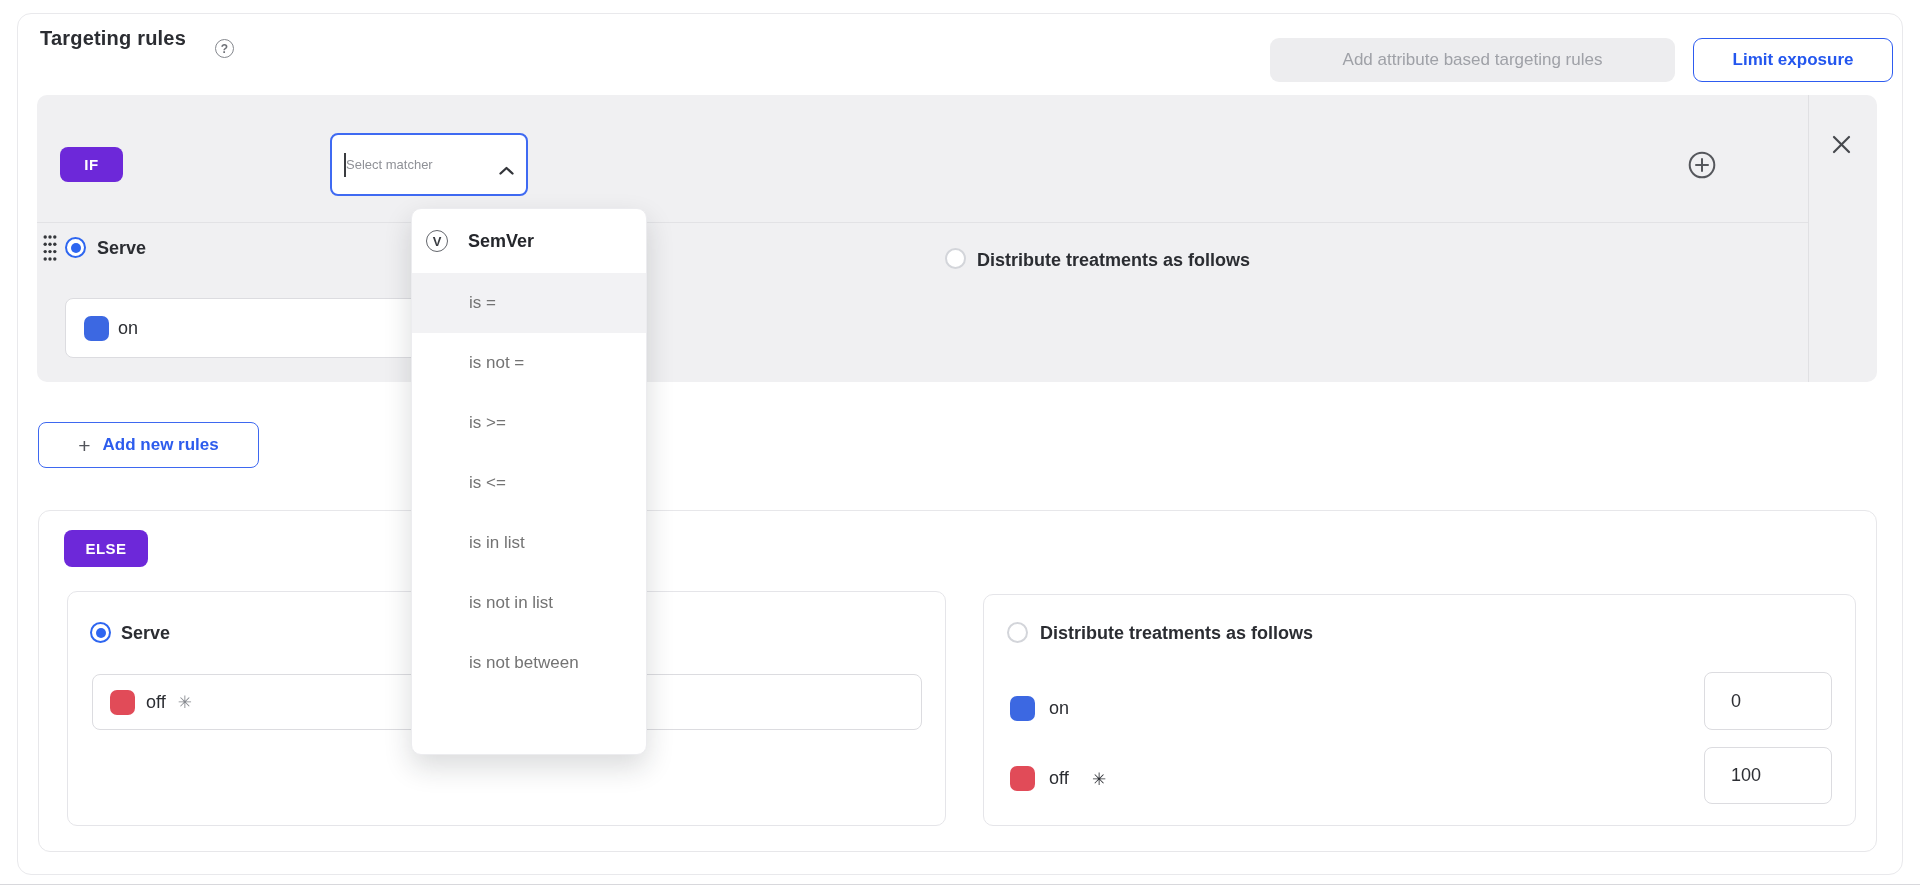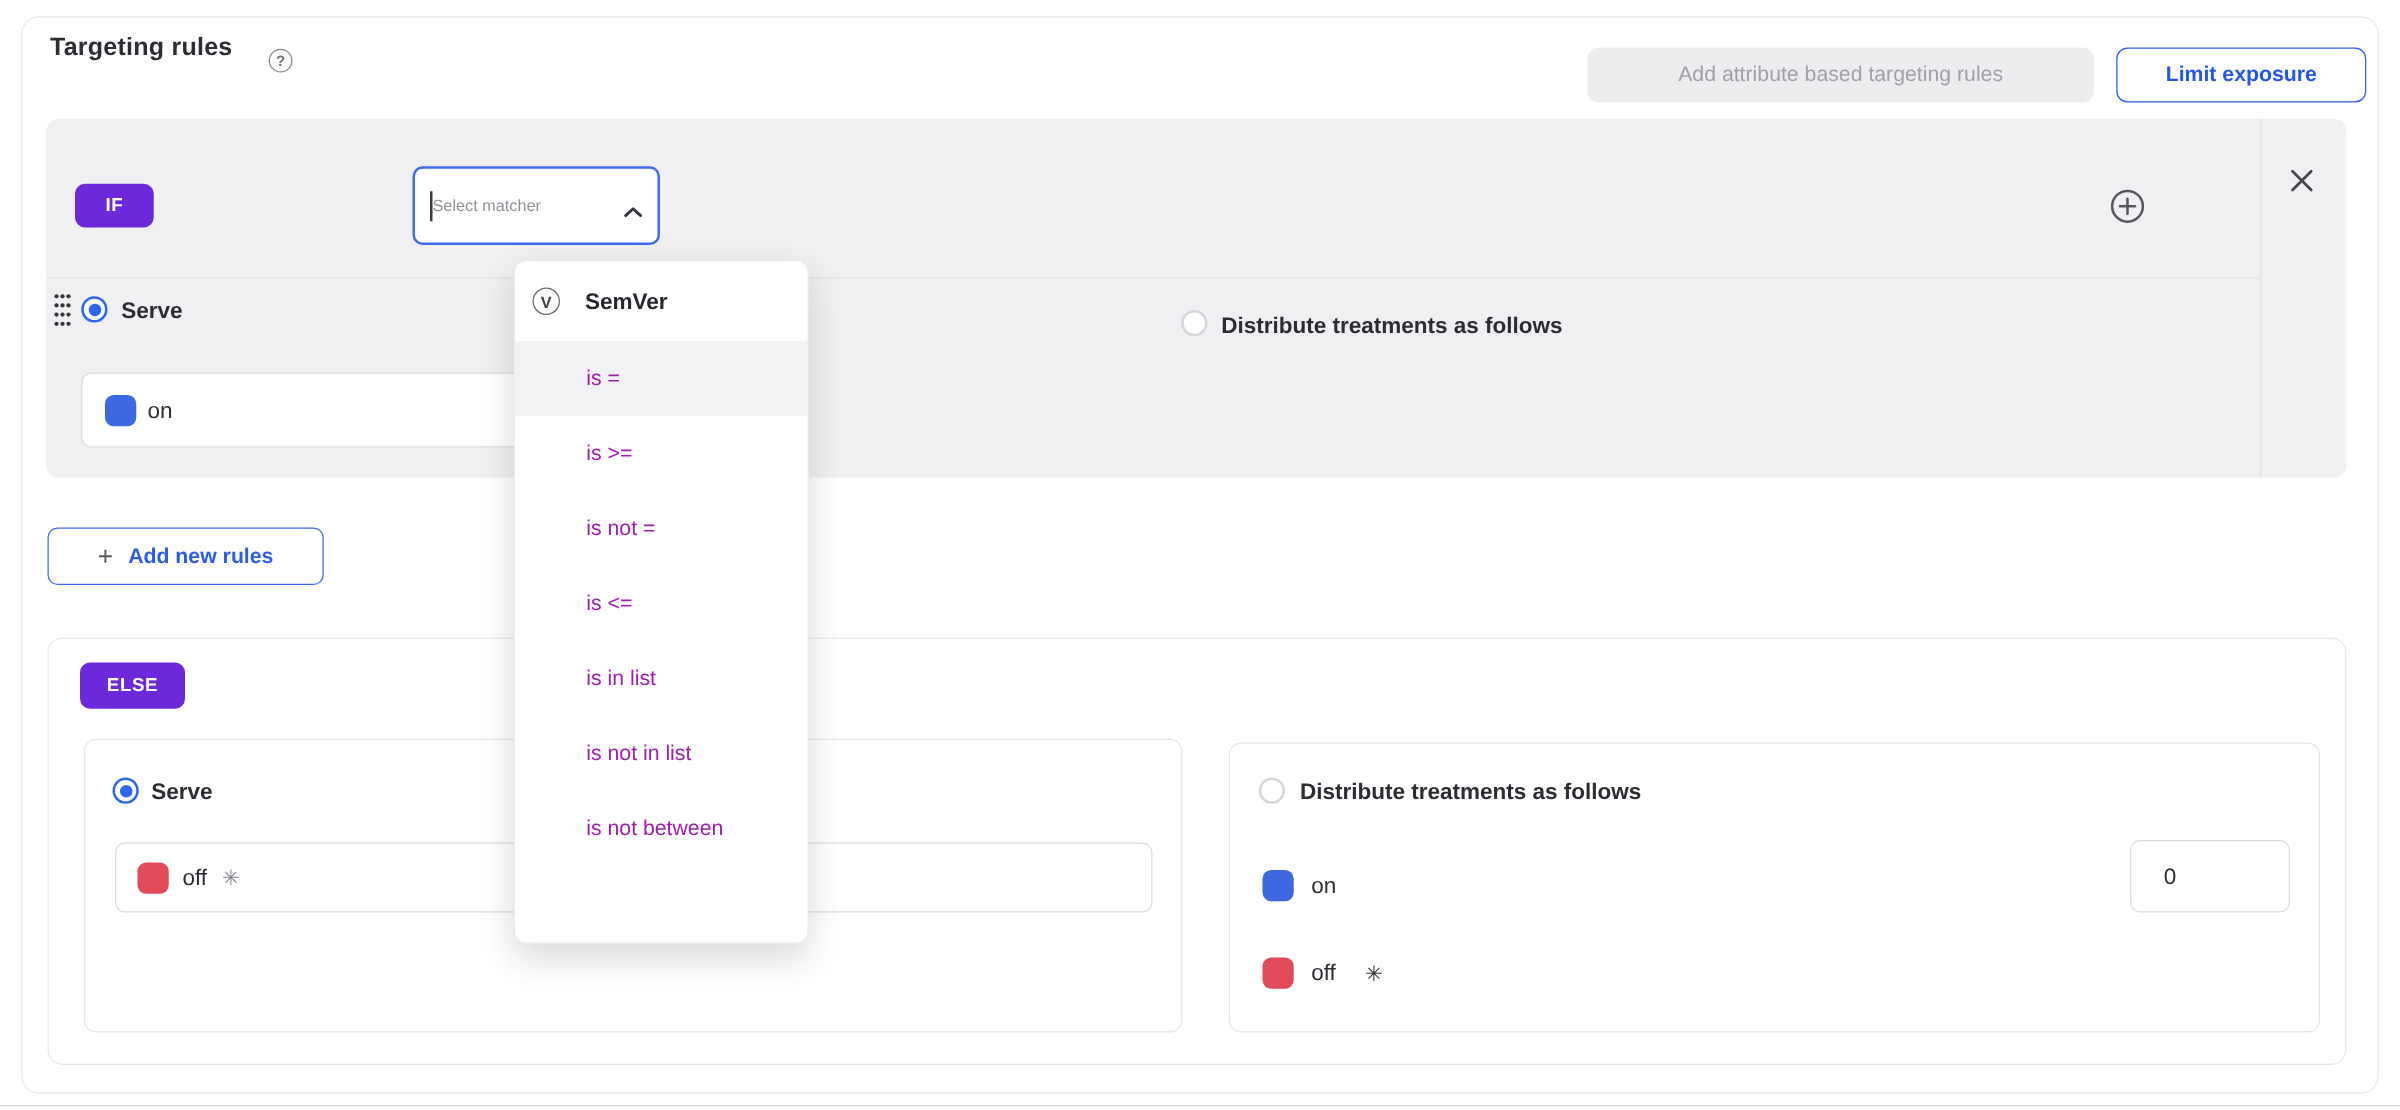--- a/index.html
+++ b/index.html
@@ -79,21 +79,21 @@
   .if-dist-label { left:940px; top:155px; }
 
   
   .dropdown { left:411px; top:208px; width:236px; height:547px; background:#fff; border-radius:10px;
     border:1px solid #ececef; box-shadow:0 12px 28px rgba(25,28,40,.16); z-index:100; }
   .dd-header { height:64px; display:flex; align-items:center; }
   .semver-icon { width:22px; height:22px; border:1.6px solid #63666c; border-radius:50%; margin-left:14px;
     color:#3a3d42; font-size:13px; font-weight:bold; display:flex; align-items:center; justify-content:center; }
   .dd-group-label { font-size:18px; font-weight:bold; margin-left:20px; color:#25272c; }
   .dd-item { height:60px; display:flex; align-items:center; padding-left:57px; font-size:17px;
-    color:#a21caf; cursor:pointer; }
+    color:#737373; cursor:pointer; }
   .dd-item.hl { background:#f2f2f4; }
 
   
   .add-rule-btn { left:38px; top:422px; width:221px; height:46px; background:#fff;
     border:1.5px solid #3e68f0; border-radius:8px; display:flex; align-items:center; justify-content:center;
     gap:12px; cursor:pointer; font-family:inherit; }
   .add-rule-btn .plus { font-size:21px; color:#53555b; font-weight:400; line-height:1; }
   .add-rule-btn .lbl { font-size:17px; font-weight:bold; color:#2d5ced; }
 
   
@@ -201,22 +201,22 @@
   <span class="radio unsel if-dist-radio"></span>
   <span class="abs opt-label if-dist-label">Distribute treatments as follows</span>
 </div>
 
 <div class="abs dropdown">
   <div class="dd-header">
     <span class="semver-icon">V</span>
     <span class="dd-group-label">SemVer</span>
   </div>
   <div class="dd-item hl">is =</div>
+  <div class="dd-item">is not =</div>
   <div class="dd-item">is &gt;=</div>
-  <div class="dd-item">is not =</div>
   <div class="dd-item">is &lt;=</div>
   <div class="dd-item">is in list</div>
   <div class="dd-item">is not in list</div>
   <div class="dd-item">is not between</div>
 </div>
 
 <button class="abs add-rule-btn">
   <span class="plus">+</span>
   <span class="lbl">Add new rules</span>
 </button>
@@ -238,16 +238,17 @@
     <span class="radio unsel edp-radio"></span>
     <span class="abs opt-label edp-label">Distribute treatments as follows</span>
 
     <span class="abs swatch blue dist-row-swatch-on"></span>
     <span class="abs treat-name dist-row-name-on">on</span>
     <input class="pct-input pct-on" value="0" style="">
 
     <span class="abs swatch red dist-row-swatch-off"></span>
     <span class="abs treat-name dist-row-name-off">off</span>
     <span class="abs asterisk dark dist-row-asterisk">✳</span>
+    <input class="pct-input pct-off" value="100" style="">
   </div>
 </div>
 
 <div class="abs bottom-divider"></div>
 
 </body></html>

